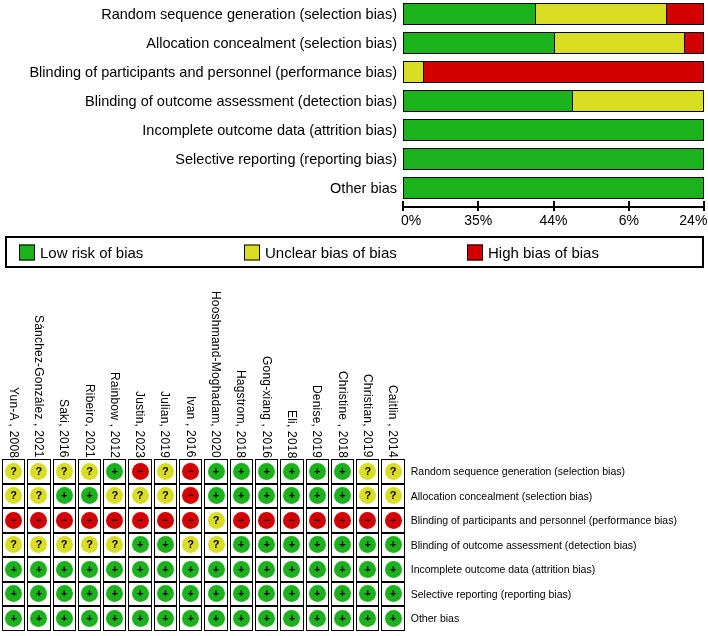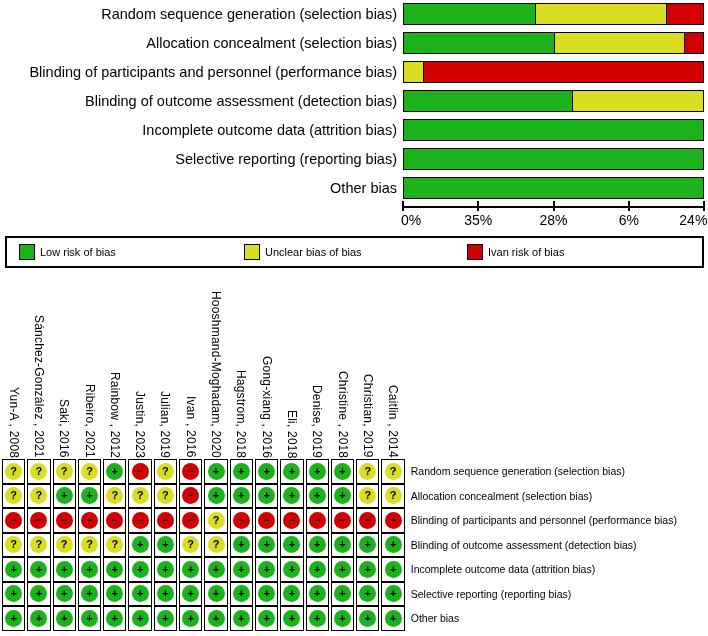--- a/index.html
+++ b/index.html
@@ -29,21 +29,21 @@
   .tick { position: absolute; top: -5px; width: 2px; height: 10px; background: #000; }
   .tick-label { position: absolute; top: 6px; font-size: 14px; white-space: nowrap; }
 
   
   .legend-box {
     position: relative; margin: 2px 4px 0 5px; height: 28px;
     border: 2px solid #000; background: #fff;
   }
   .legend-item { position: absolute; top: 50%; transform: translateY(-50%); display: flex; align-items: center; }
   .legend-swatch { width: 16px; height: 16px; border: 1px solid #000; box-sizing: border-box; margin-right: 5px; }
-  .legend-label { font-size: 11px; white-space: nowrap; }
+  .legend-label { font-size: 15px; white-space: nowrap; }
 
   
   .summary { margin-top: 8px; }
   .names-row {
     display: grid; grid-template-columns: repeat(16, 23.3px); column-gap: 2px;
     margin-left: 2px; height: 183px;
   }
   .name-cell { position: relative; }
   .name-text {
     position: absolute; bottom: 1px; left: 50%; transform: translateX(-50%);
@@ -124,41 +124,41 @@
       </div>
     <div class="axis-wrap">
       <div class="axis-spacer"></div>
       <div class="axis" id="axis">
         <div class="axis-line"></div>
       <div class="tick" style="left: calc(0% - 1px);"></div>
           <div class="tick-label" style="left: 0%; transform: translateX(-10%);">0%</div>
           <div class="tick" style="left: calc(25% - 1px);"></div>
           <div class="tick-label" style="left: 25%; transform: translateX(-50%);">35%</div>
           <div class="tick" style="left: calc(50% - 1px);"></div>
-          <div class="tick-label" style="left: 50%; transform: translateX(-50%);">28%</div>
+          <div class="tick-label" style="left: 50%; transform: translateX(-50%);">44%</div>
           <div class="tick" style="left: calc(75% - 1px);"></div>
           <div class="tick-label" style="left: 75%; transform: translateX(-50%);">6%</div>
           <div class="tick" style="left: calc(100% - 1px);"></div>
           <div class="tick-label" style="left: 100%; transform: translateX(-88%);">24%</div>
         </div>
     </div>
   </section>
 
   <div class="legend-box" id="legend">
       <div class="legend-item" style="left: 12px;">
         <span class="legend-swatch" style="background: rgb(28, 178, 28);"></span>
         <span class="legend-label">Low risk of bias</span>
       </div>
       <div class="legend-item" style="left: 237px;">
         <span class="legend-swatch" style="background: rgb(217, 222, 35);"></span>
         <span class="legend-label">Unclear bias of bias</span>
       </div>
       <div class="legend-item" style="left: 460px;">
         <span class="legend-swatch" style="background: rgb(212, 0, 0);"></span>
-        <span class="legend-label">Ivan risk of bias</span>
+        <span class="legend-label">High bias of bias</span>
       </div>
     </div>
 
   <section class="summary">
     <div class="names-row" id="names">
         <div class="name-cell">
           <div class="name-text">Yun-A , 2008</div>
         </div>
         <div class="name-cell">
           <div class="name-text">Sánchez-González , 2021</div>

